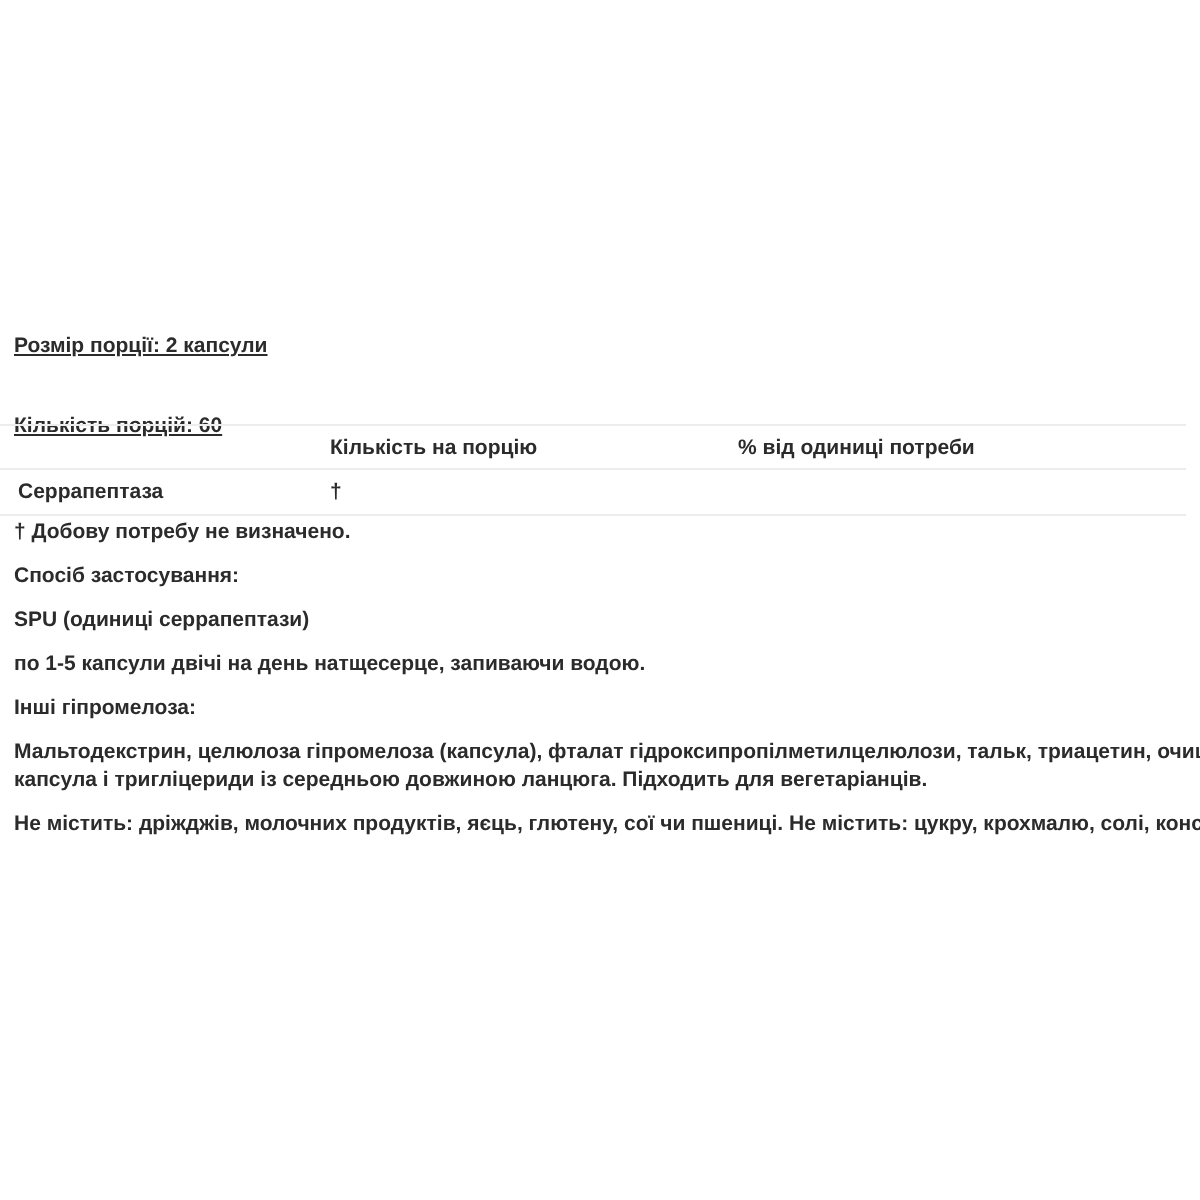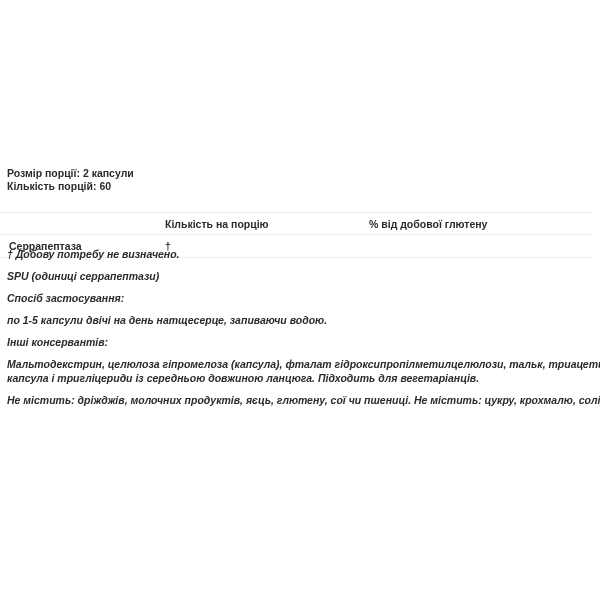--- a/index.html
+++ b/index.html
@@ -20,74 +20,74 @@
     .content {
       position: absolute;
       left: 7px;
       top: 167px;
       width: 586px;
     }
     .line {
       margin: 0;
       line-height: 13px;
       white-space: nowrap;
+      text-decoration: underline;
     }
-    .gap-lg { margin-top: 0; }
+    .gap-lg { margin-top: 27px; }
     .table {
       position: absolute;
       left: 0;
       top: 212px;
       width: 593px;
     }
     .trow {
       display: flex;
       height: 21px;
       align-items: center;
       border-top: 1px solid #ececec;
     }
     .trow.last { border-bottom: 1px solid #ececec; height: 22px; }
     .c1 { width: 156px; padding-left: 9px; }
     .c2 { width: 204px; }
     .c3 { flex: 1; }
     .below {
       position: absolute;
       left: 7px;
-      top: 248px;
+      top: 260px;
       width: 590px;
-      font-style: italic;
     }
     .p { margin: 0 0 9px 0; line-height: 13px; }
     .p.multi { line-height: 13.5px; white-space: nowrap; }
   </style>
 </head>
 <body>
 
 <div class="content">
   <p class="line">Розмір порції: 2 капсули</p>
   <p class="line gap-lg">Кількість порцій:  60</p>
 </div>
 
 <div class="table">
   <div class="trow">
     <div class="c1"></div>
     <div class="c2">Кількість на порцію</div>
-    <div class="c3">% від добової глютену</div>
+    <div class="c3">% від одиниці потреби</div>
   </div>
   <div class="trow last">
     <div class="c1">Серрапептаза</div>
     <div class="c3">†</div>
   </div>
 </div>
 
 <div class="below">
   <p class="p">† Добову потребу не визначено.</p>
+  <p class="p">Спосіб застосування:</p>
   <p class="p">SPU (одиниці серрапептази)</p>
-  <p class="p">Спосіб застосування:</p>
   <p class="p">по 1-5 капсули двічі на день натщесерце, запиваючи водою.</p>
-  <p class="p">Інші консервантів:</p>
+  <p class="p">Інші гіпромелоза:</p>
   <div class="p multi">
     <div>Мальтодекстрин, целюлоза гіпромелоза (капсула), фталат гідроксипропілметилцелюлози, тальк, триацетин, очищена вода,</div>
     <div>капсула і тригліцериди із середньою довжиною ланцюга. Підходить для вегетаріанців.</div>
   </div>
   <div class="p multi">
     <div>Не містить: дріжджів, молочних продуктів, яєць, глютену, сої чи пшениці. Не містить: цукру, крохмалю, солі, консервантів</div>
   </div>
 </div>
 
 </body></html>

